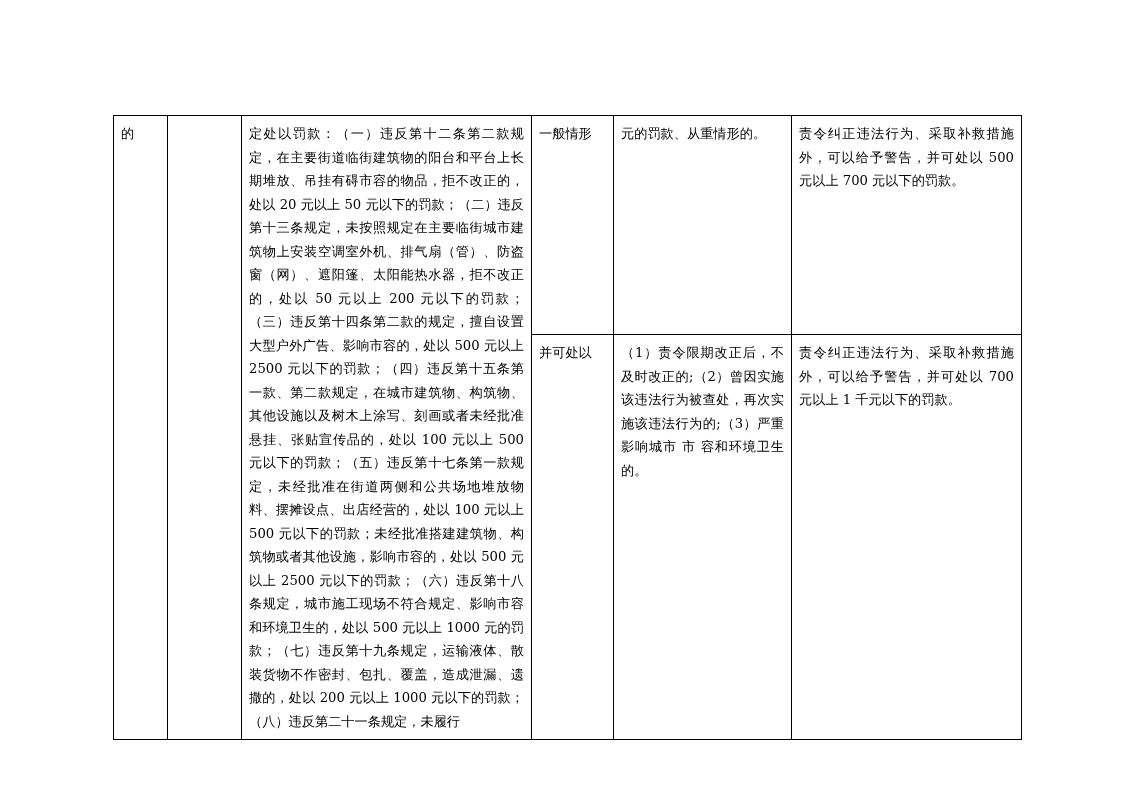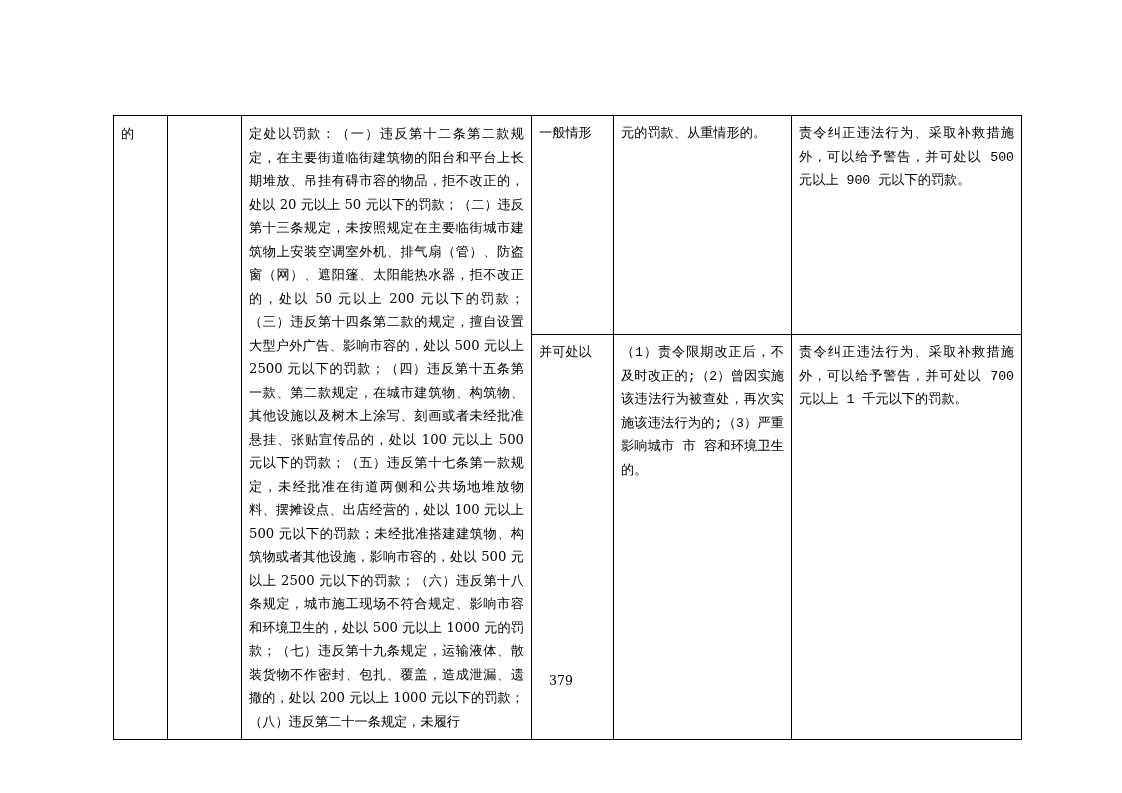--- a/index.html
+++ b/index.html
@@ -41,21 +41,20 @@
     word-break: break-all;
   }
   .col-a { width: 54px; }
   .col-b { width: 74px; }
   .col-c { width: 290px; }
   .col-d { width: 82px; }
   .col-e { width: 178px; }
   .col-f { width: 230px; }
   td.vmid {
     vertical-align: middle;
-    font-family: Liberation Mono, monospace;
   }
   .cell-text {
     display: block;
     white-space: pre-wrap;
   }
   .page-number {
     position: absolute;
     left: 0;
     top: 673px;
     width: 1122px;
@@ -90,32 +89,31 @@
         <td rowspan="2">
           <span class="cell-text">定处以罚款：（一）违反第十二条第二款规定，在主要街道临街建筑物的阳台和平台上长期堆放、吊挂有碍市容的物品，拒不改正的，处以 20 元以上 50 元以下的罚款；（二）违反第十三条规定，未按照规定在主要临街城市建筑物上安装空调室外机、排气扇（管）、防盗窗（网）、遮阳篷、太阳能热水器，拒不改正的，处以 50 元以上 200 元以下的罚款；（三）违反第十四条第二款的规定，擅自设置大型户外广告、影响市容的，处以 500 元以上 2500 元以下的罚款；（四）违反第十五条第一款、第二款规定，在城市建筑物、构筑物、其他设施以及树木上涂写、刻画或者未经批准悬挂、张贴宣传品的，处以 100 元以上 500 元以下的罚款；（五）违反第十七条第一款规定，未经批准在街道两侧和公共场地堆放物料、摆摊设点、出店经营的，处以 100 元以上 500 元以下的罚款；未经批准搭建建筑物、构筑物或者其他设施，影响市容的，处以 500 元以上 2500 元以下的罚款；（六）违反第十八条规定，城市施工现场不符合规定、影响市容和环境卫生的，处以 500 元以上 1000 元的罚款；（七）违反第十九条规定，运输液体、散装货物不作密封、包扎、覆盖，造成泄漏、遗撒的，处以 200 元以上 1000 元以下的罚款；（八）违反第二十一条规定，未履行</span>
         </td>
         <td class="vmid">
           <span class="cell-text">一般情形</span>
         </td>
         <td class="vmid">
           <span class="cell-text">元的罚款、从重情形的。</span>
         </td>
         <td class="vmid">
-          <span class="cell-text">责令纠正违法行为、采取补救措施外，可以给予警告，并可处以 500 元以上 900 元以下的罚款。</span>
+          <span class="cell-text">责令纠正违法行为、采取补救措施外，可以给予警告，并可处以 500 元以上 700 元以下的罚款。</span>
         </td>
       </tr>
       <tr>
         <td class="vmid">
           <span class="cell-text">并可处以</span>
         </td>
         <td class="vmid">
           <span class="cell-text">（1）责令限期改正后，不及时改正的;（2）曾因实施该违法行为被查处，再次实施该违法行为的;（3）严重影响城市 市 容和环境卫生的。</span>
         </td>
         <td class="vmid">
           <span class="cell-text">责令纠正违法行为、采取补救措施外，可以给予警告，并可处以 700 元以上 1 千元以下的罚款。</span>
         </td>
       </tr>
     </tbody>
   </table>
 
-  <div class="page-number">379</div>
 
 </div>
 
 </body></html>

